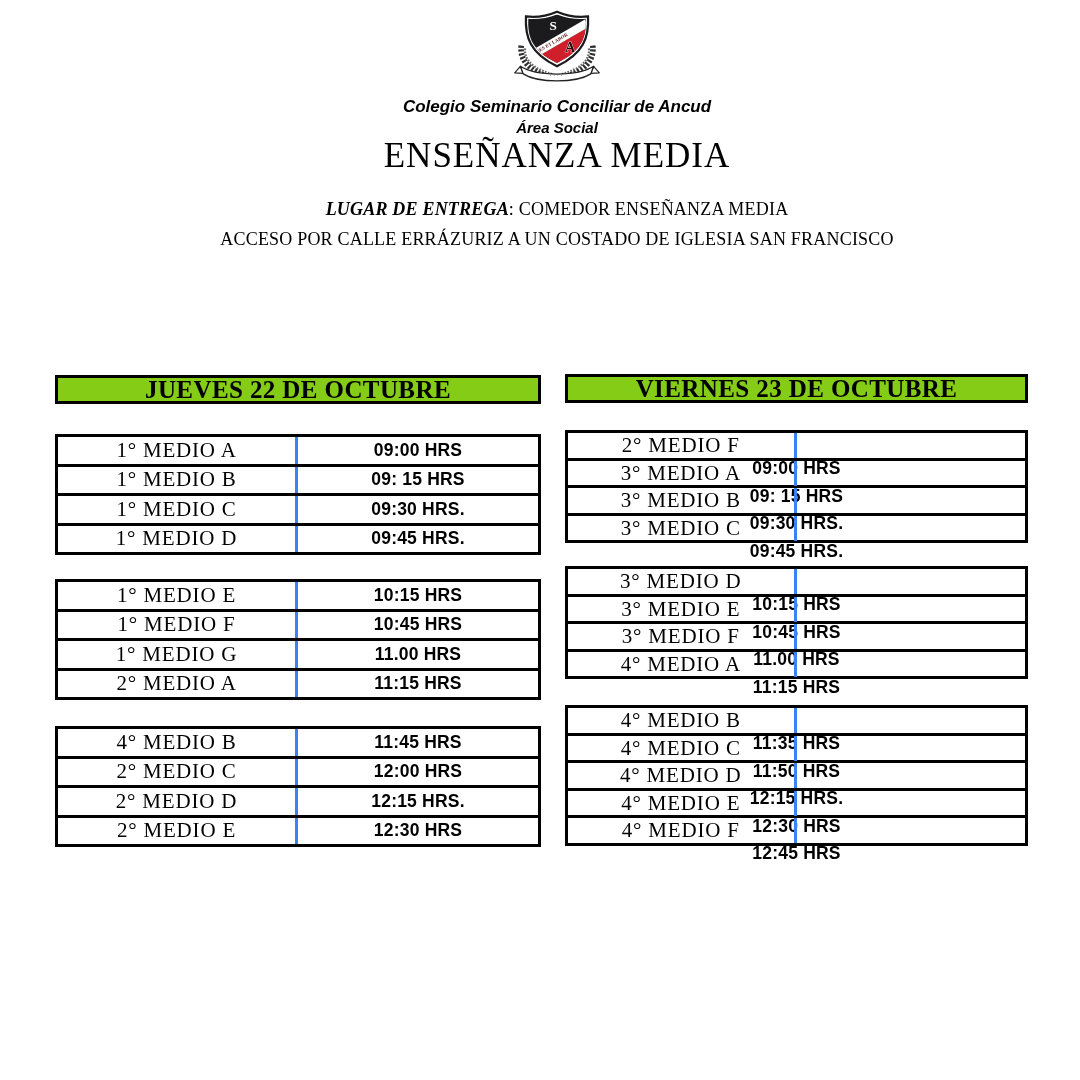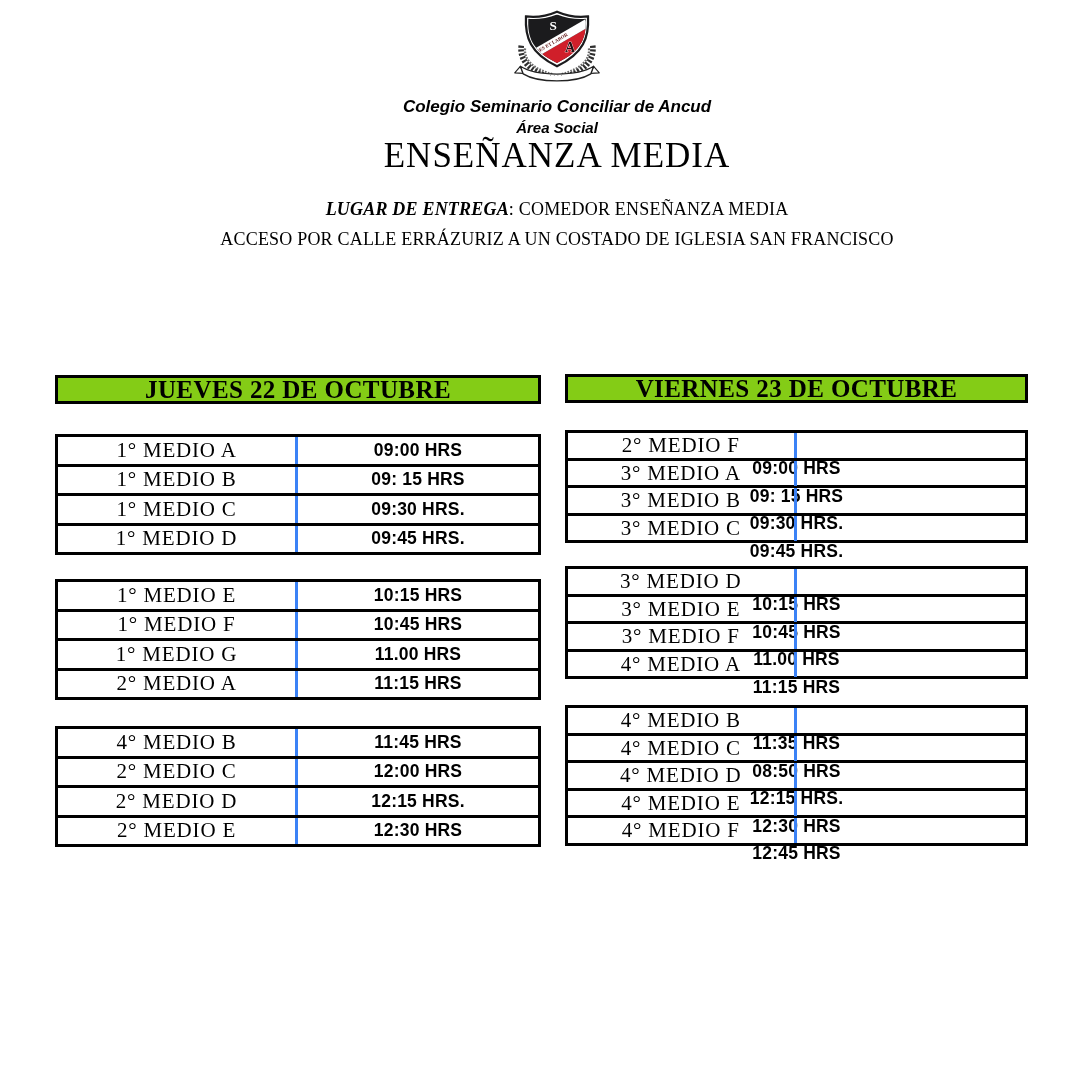--- a/index.html
+++ b/index.html
@@ -195,21 +195,21 @@
             <div class="cell time">11:15 HRS</div>
           </div>
         </div>
         <div class="block">
           <div class="row">
             <div class="cell name">4° MEDIO B</div>
             <div class="cell time">11:35 HRS</div>
           </div>
           <div class="row">
             <div class="cell name">4° MEDIO C</div>
-            <div class="cell time">08:50 HRS</div>
+            <div class="cell time">11:50 HRS</div>
           </div>
           <div class="row">
             <div class="cell name">4° MEDIO D</div>
             <div class="cell time">12:15 HRS.</div>
           </div>
           <div class="row">
             <div class="cell name">4° MEDIO E</div>
             <div class="cell time">12:30 HRS</div>
           </div>
           <div class="row">

